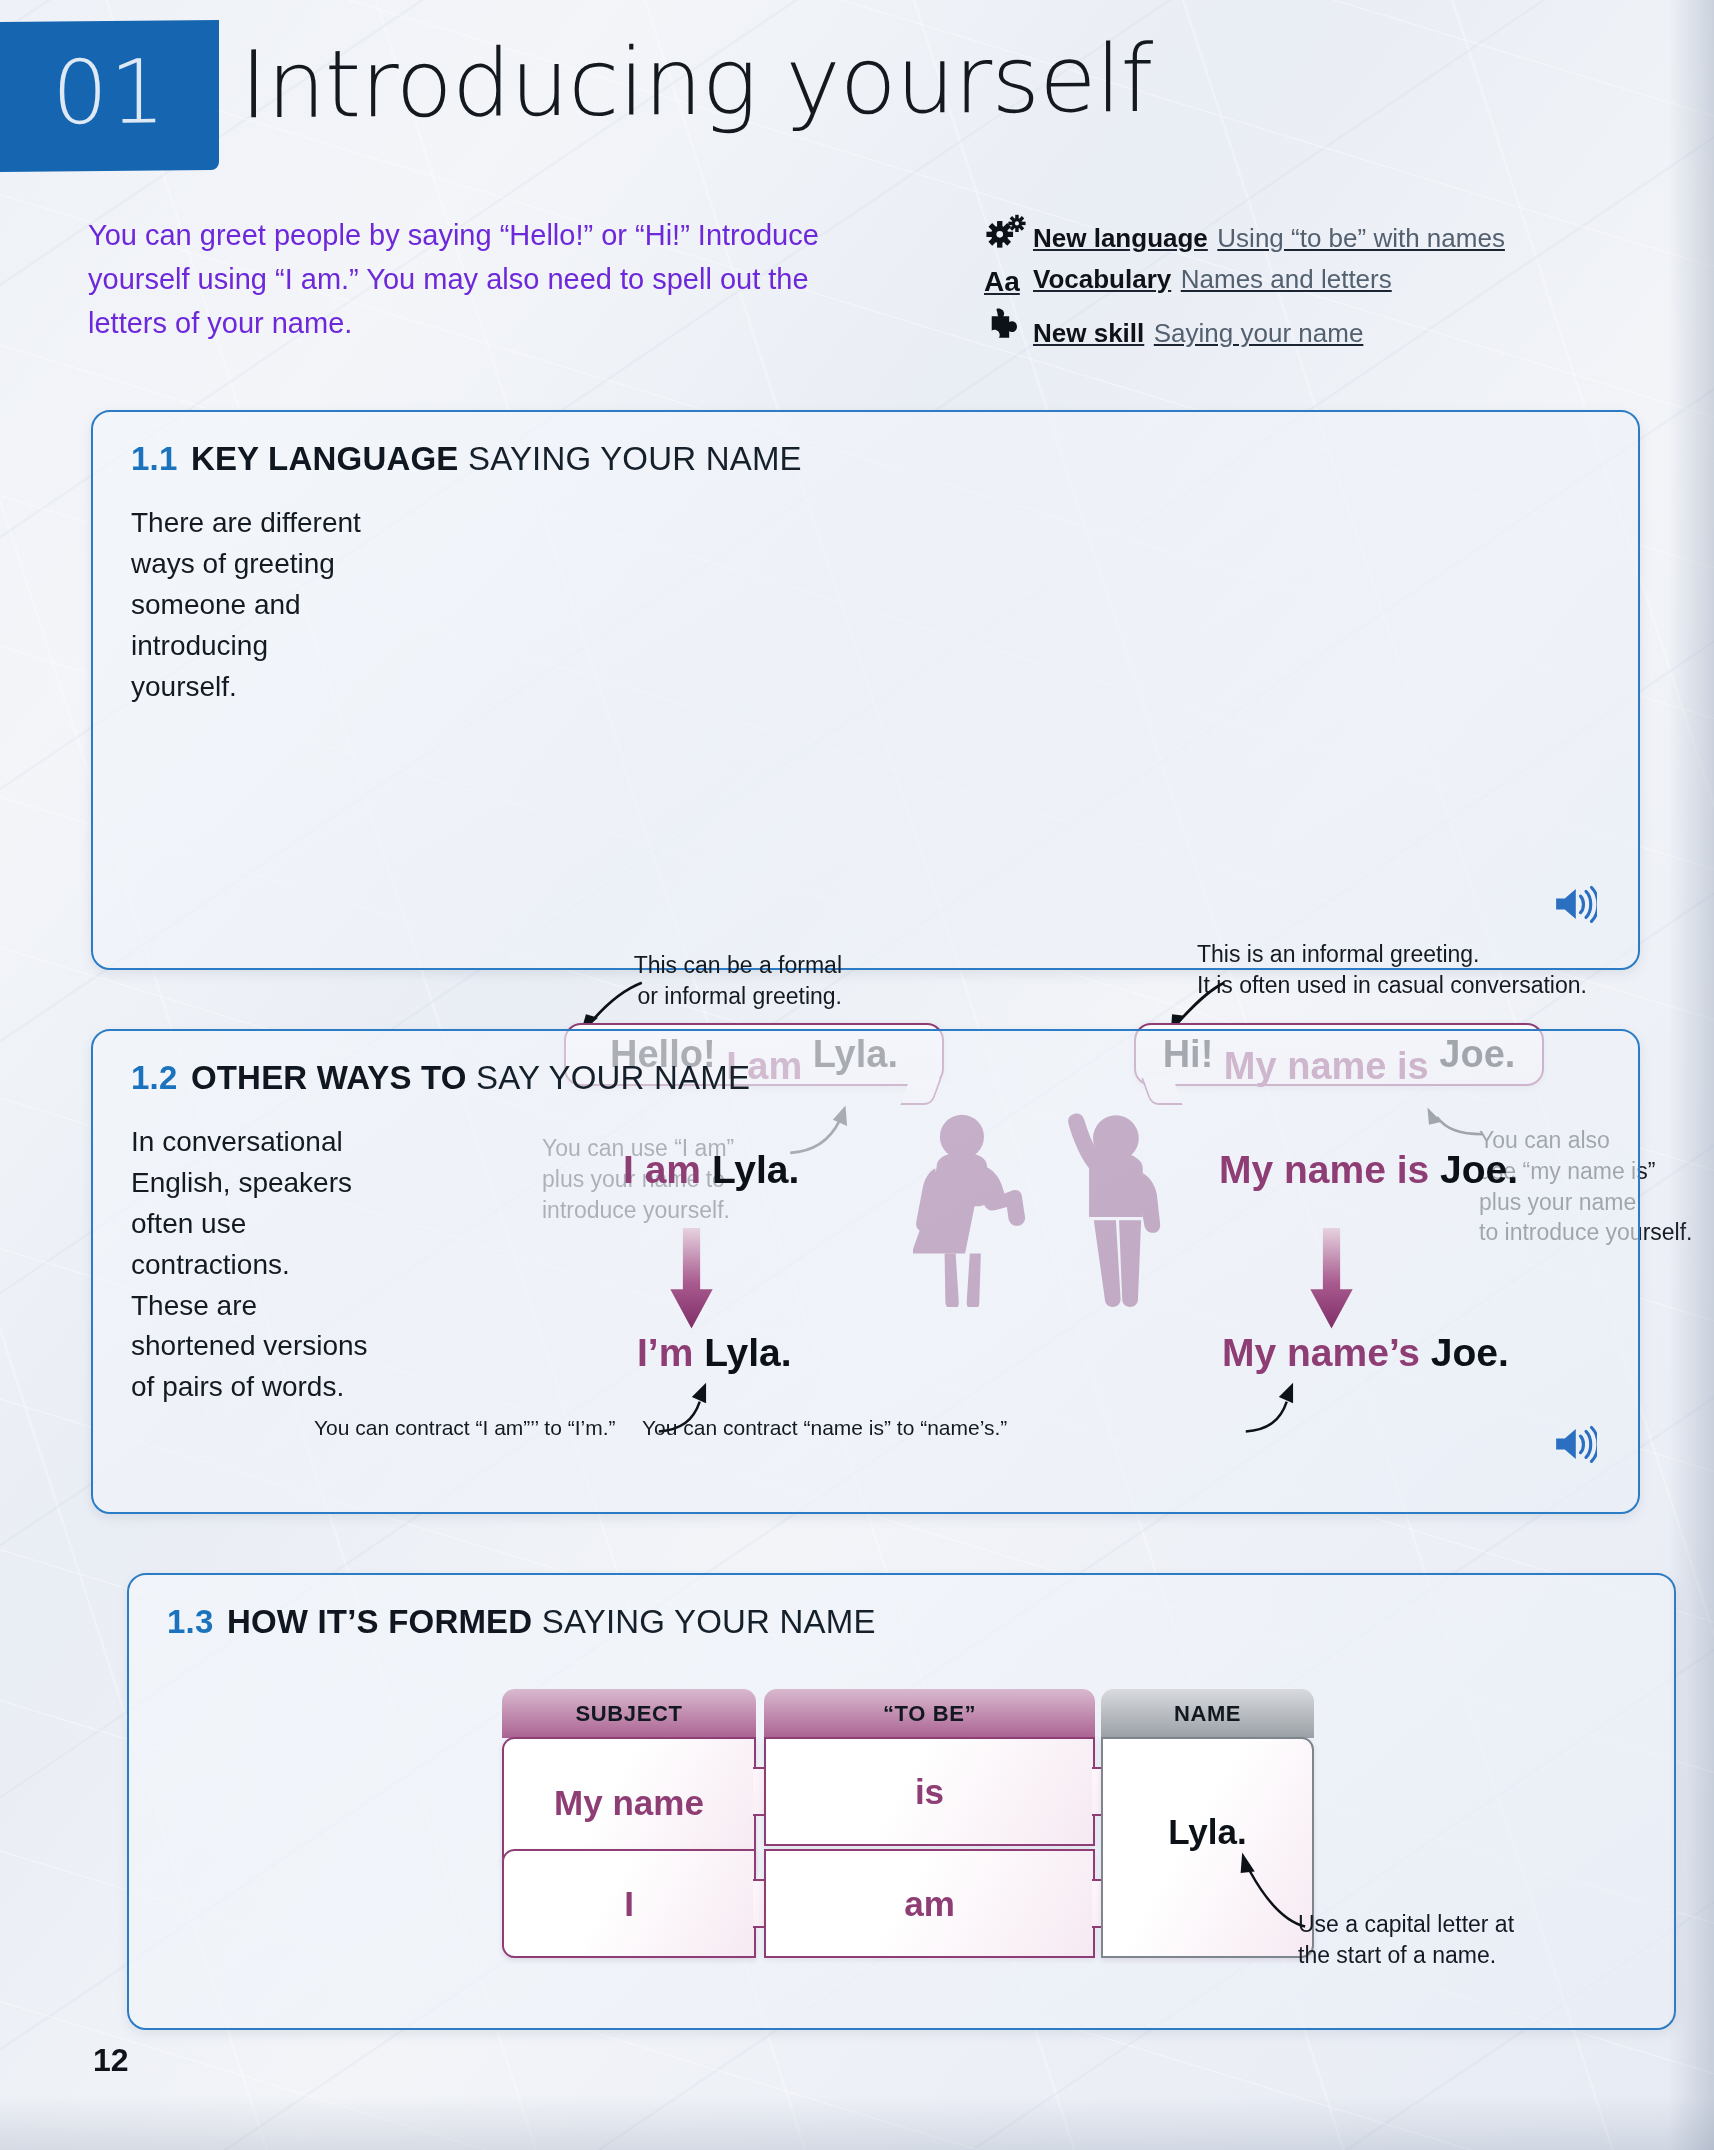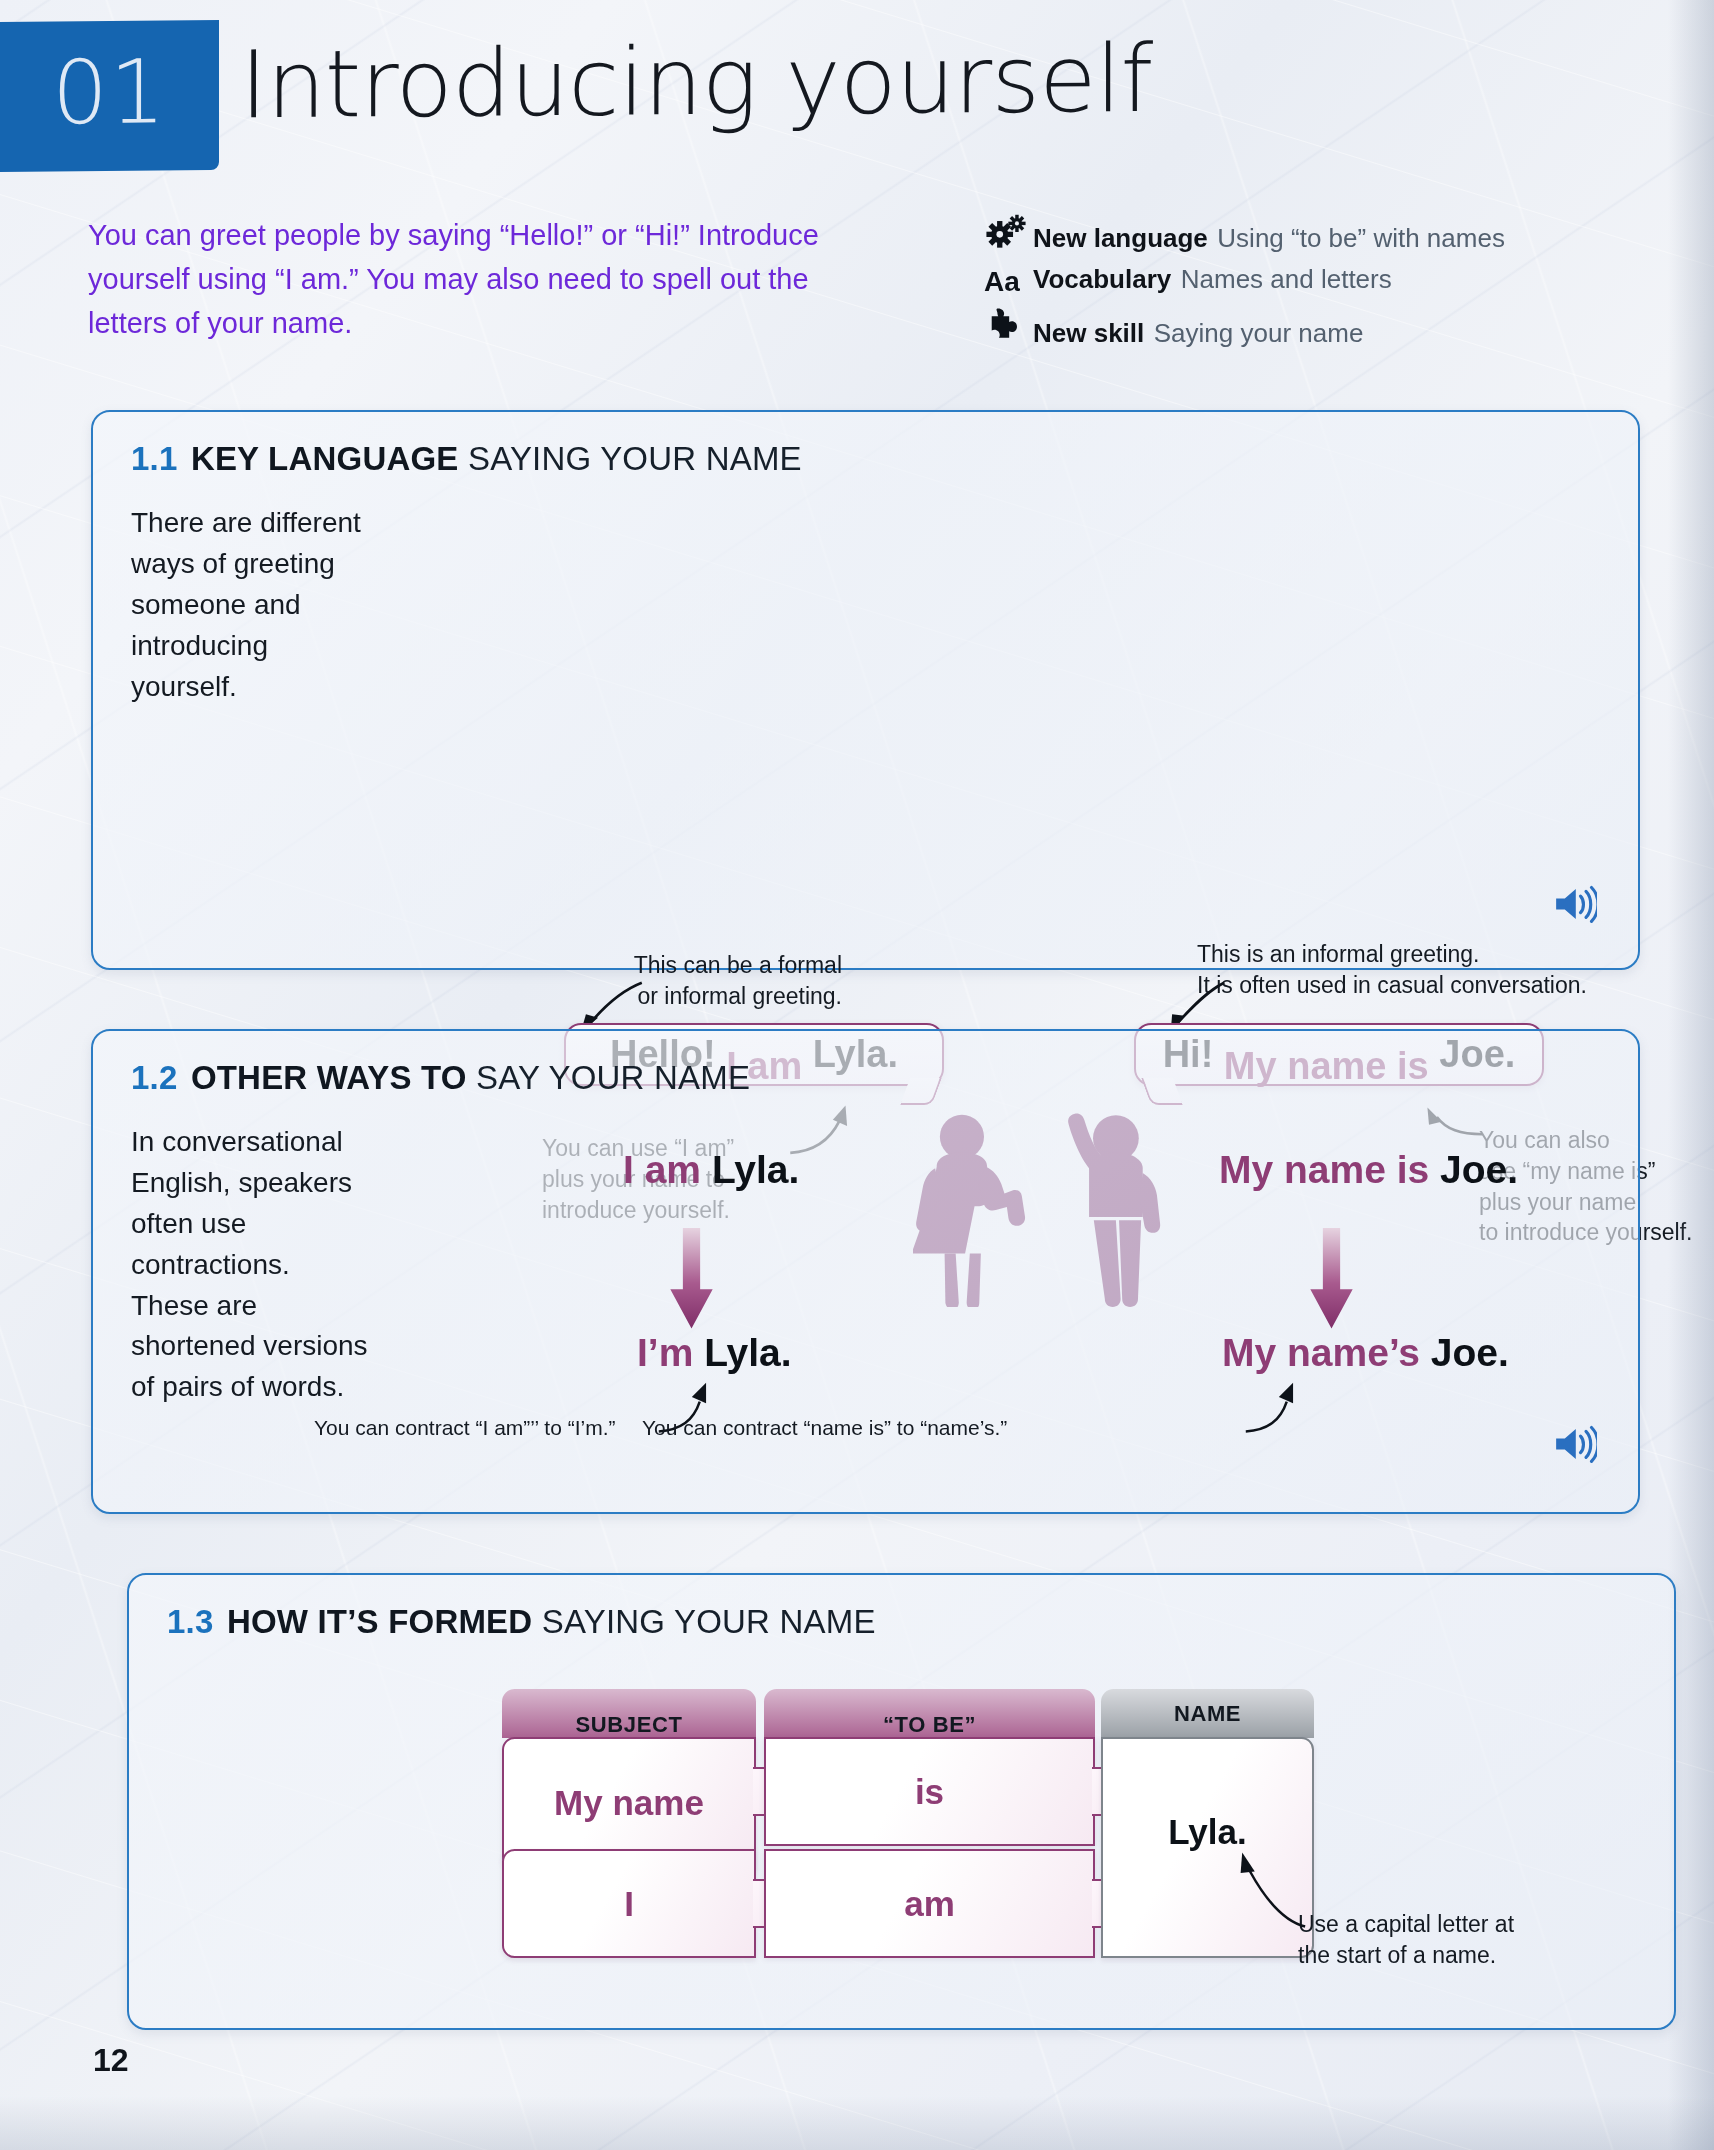--- a/index.html
+++ b/index.html
@@ -56,21 +56,21 @@
     font-family: "DejaVu Sans", sans-serif;
     transform: skewY(-0.4deg);
   }
 
   #intro-text {
     position: absolute; left: 88px; top: 213px; width: 788px;
     font-size: 29px; line-height: 1.52; color: #6d28d9;
   }
 
   #legend {
-    position: absolute; left: 984px; top: 211px; width: 631px;
+    position: absolute; left: 984px; top: 211px; width: 631px; text-decoration: underline;
   }
   .legend-row { display: flex; align-items: baseline; margin-bottom: 8.7px; font-size: 26px; }
   .legend-ico {
     width: 49px; flex: 0 0 49px; display:flex; align-items:center; justify-content:flex-start;
     position: relative; top: 3.2px;
   }
   .legend-title { font-weight: 700; color: #0f1319; margin-right: 9.5px; white-space: nowrap; }
   .legend-desc { color: #53606f; white-space: nowrap; }
 
   
@@ -125,21 +125,21 @@
   .down-arrow { position: absolute; width: 49px; height: 102px; }
   .anno-sm { position: absolute; font-size: 21px; color: #141a22; white-space: nowrap; }
 
   
   .ptab {
     position: absolute; height: 49px;
     border-top-left-radius: 12.6px; border-top-right-radius: 12.6px;
     display:flex; align-items:center; justify-content:center;
     font-size: 22px; font-weight: 700; letter-spacing: 0.6px; color:#121820;
   }
-  .ptab.purple { background: linear-gradient(180deg,#d9b9cf,#ab6392); align-items: flex-end; }
+  .ptab.purple { background: linear-gradient(180deg,#d9b9cf,#ab6392); }
   .ptab.gray { background: linear-gradient(180deg,#d8dade,#9aa0a6); }
 
   .ppiece {
     position: absolute;
     border: 2.4px solid #8e3d75;
     background: linear-gradient(120deg,#ffffff 42%,#f6e9f2 100%);
     display:flex; align-items:center; justify-content:center;
     font-size: 35px; font-weight: 700; color:#8e3d75;
     box-shadow: 0 2.4px 5.5px rgba(120,90,130,.14);
   }

